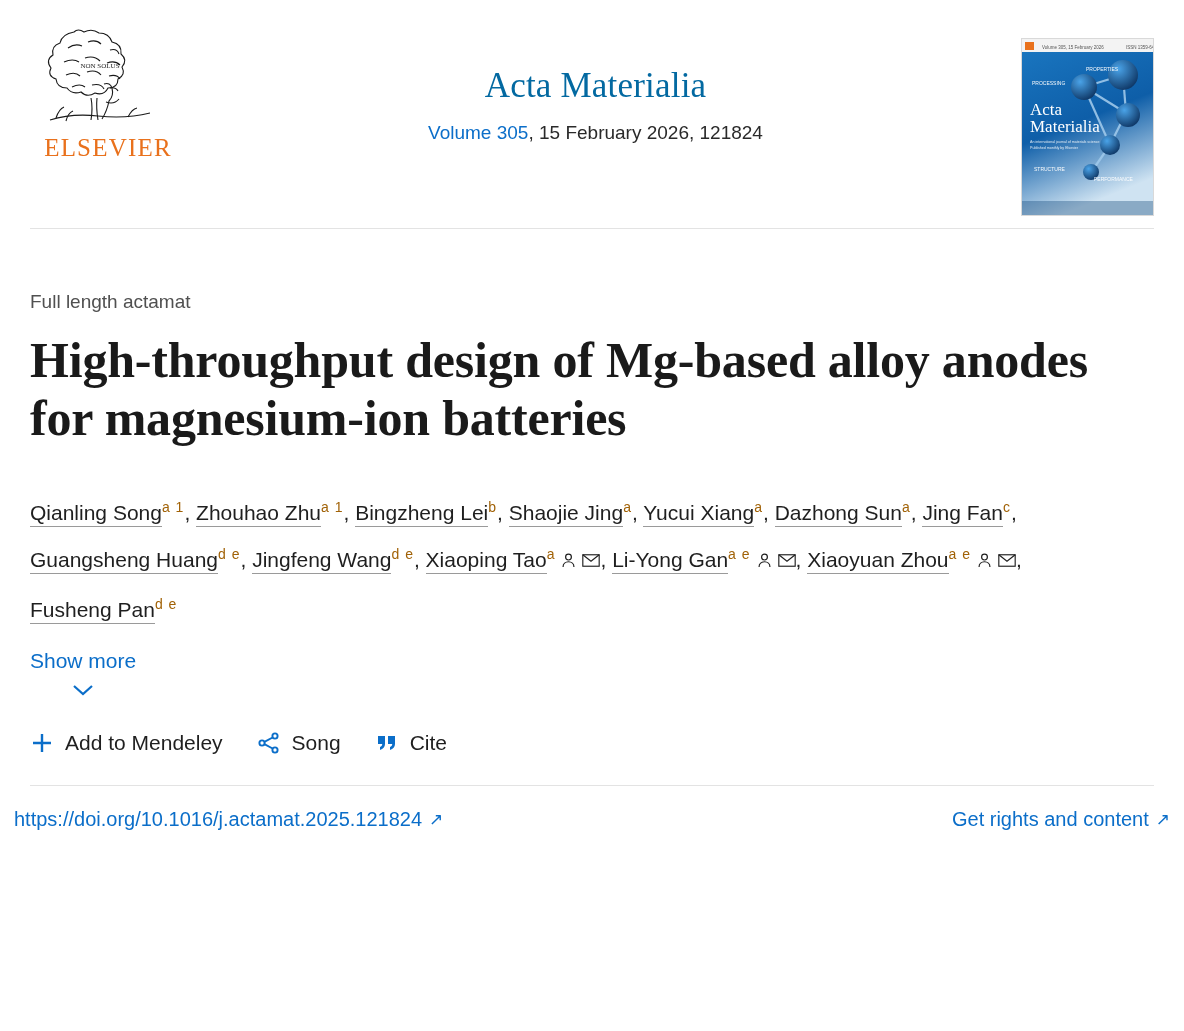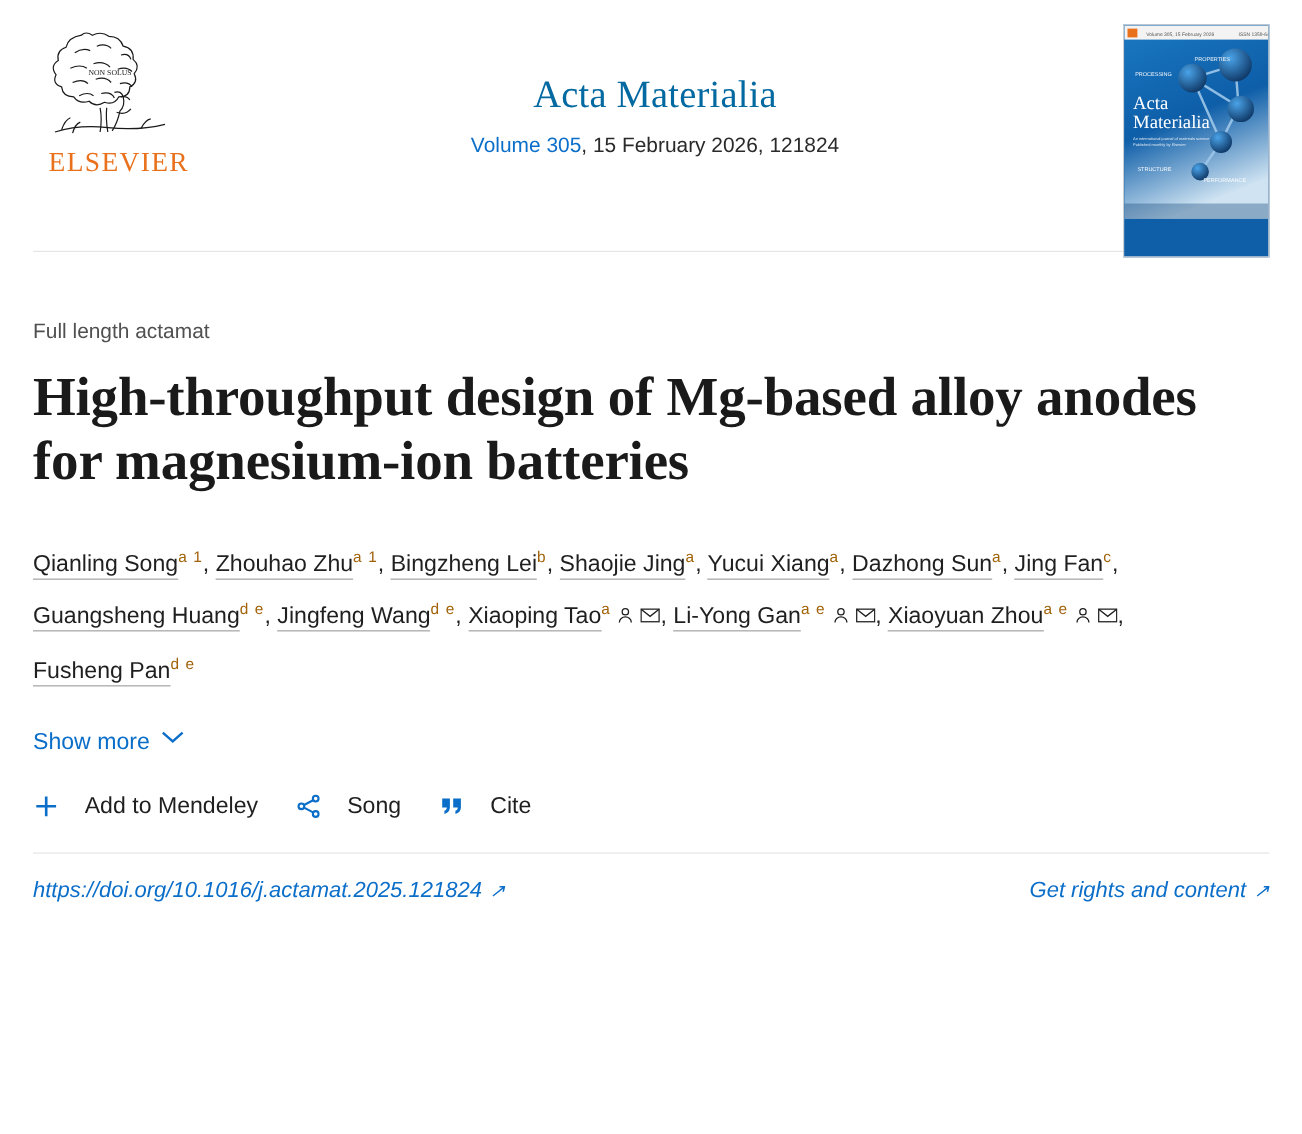--- a/index.html
+++ b/index.html
@@ -61,22 +61,22 @@
     font-size: 19px;
     color: #2a2a2a;
   }
   .journal-issue .vol-link {
     color: #0b6ec9;
     text-decoration: none;
   }
 
   .cover {
     flex: 0 0 133px;
-    width: 133px; height: 212px;
-    margin-top: 4px;
+    width: 133px; height: 178px;
+    margin-top: 20px;
     position: relative;
     border: 1px solid #d9d9d9;
     overflow: hidden;
     background: #0e5ea8;
   }
   .cover svg { display: block; }
 
   .divider {
     margin: 16px 30px 0 30px;
     border-top: 1px solid #e3e3e3;
@@ -127,61 +127,62 @@
   .author-icon {
     display: inline-block;
     vertical-align: -2px;
     margin-left: 5px;
     color: #1f1f1f;
   }
   .sep { color: #1f1f1f; }
 
   
   .show-more {
-    margin-top: 30px;
+    margin-top: 16px;
     display: inline-flex;
+    align-items: center;
     gap: 10px;
     color: #0b6ec9;
     font-size: 21px;
     cursor: pointer;
+    flex-direction: column;
   }
   .show-more svg { display: block; }
 
   
   .actions {
     margin-top: 34px;
     display: flex;
     align-items: center;
     gap: 34px;
     color: #0b6ec9;
     font-size: 21px;
   }
   .action {
     display: inline-flex;
     align-items: center;
-    gap: 23px;
+    gap: 11px;
     cursor: pointer;
     color: #0b6ec9;
   }
   .action .label { color: #1f1f1f; }
   .action svg { display: block; }
 
   
   .footer-rule {
     margin: 30px 30px 0 30px;
     border-top: 1px solid #e3e3e3;
   }
   .footer {
-    padding: 0 30px;
+    padding: 0 14px;
     margin-top: 22px;
     display: flex;
     justify-content: space-between;
     align-items: flex-start;
     font-size: 20px;
-    font-style: italic;
   }
   .doi-link, .rights-link {
     color: #0b6ec9;
     text-decoration: none;
     cursor: pointer;
     display: inline-flex;
     align-items: center;
     gap: 7px;
   }
   .ext-arrow { font-size: 17px; display: inline-block; }

